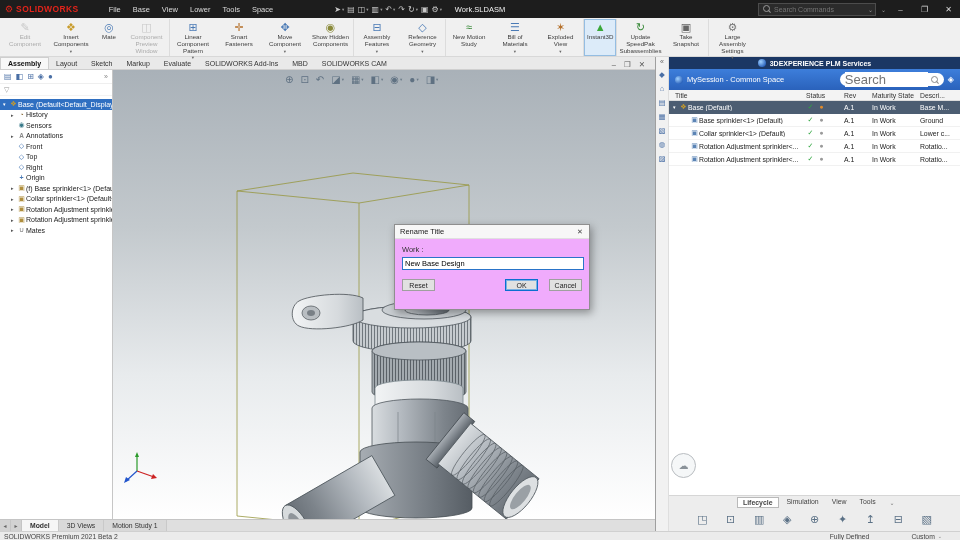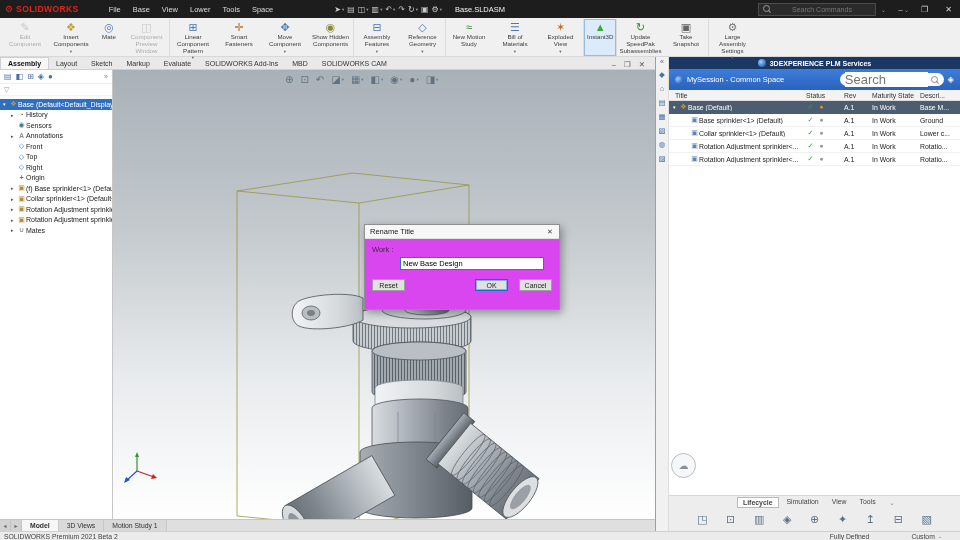--- a/index.html
+++ b/index.html
@@ -13,21 +13,21 @@
   .tb-gear { color:#e2231a; font-size:9px; }
   .tb-word { color:#e2231a; font-weight:bold; font-size:8.5px; letter-spacing:.4px; }
   .tb-menus { display:flex;margin-left:15px; }
   .tb-menu { padding:0 6px; cursor:default; }
   .tb-qat { display:flex; gap:3px; margin-left:55px; align-items:center; }
   .qi { color:#c8c8c8; font-size:8px; display:flex; align-items:center; gap:1px; }
   .qi .dd { display:none; font-size:4.5px; color:#9a9a9a; }
   .qi[data-dd] .dd { display:inline; }
   .tb-doc { position:absolute; left:50%; transform:translateX(-50%); color:#f2f2f2; }
   .tb-right { margin-left:auto; display:flex; align-items:center; gap:5px; padding-right:2px; }
-  .tb-search { display:flex; align-items:center; gap:21px; background:#2b2b2b; border:1px solid #4c4c4c; height:13px; width:118px; padding:0 4px; color:#9a9a9a; }
+  .tb-search { display:flex; align-items:center; gap:3px; background:#2b2b2b; border:1px solid #4c4c4c; height:13px; width:118px; padding:0 4px; color:#9a9a9a; }
   .tb-search input { flex:1; background:transparent; border:none; outline:none; color:#bdbdbd; font-size:7px; font-family:inherit; }
   .mag { position:relative; width:8px; height:8px; flex:none; }
   .mag::before { content:""; position:absolute; left:0; top:0; width:5px; height:5px; border:1px solid currentColor; border-radius:50%; }
   .mag::after { content:""; position:absolute; left:5px; top:6px; width:3px; height:1px; background:currentColor; transform:rotate(45deg); }
   .winbtn { width:19px; height:18px; display:flex; align-items:center; justify-content:center; color:#d8d8d8; font-size:8px; }
   .tb-chev { color:#9a9a9a; font-size:6px; }
 
   
   .ribbon { position:absolute; top:18px; left:0; width:960px; height:39px; background:#f0f0f0; border-bottom:1px solid #d8d8d8; display:flex; align-items:stretch; padding:1px 2px 0 2px; z-index:55; }
   .rb { min-width:30px; max-width:46px; padding:2px 3px 1px 3px; display:flex; flex-direction:column; align-items:center; text-align:center; font-size:6.2px; line-height:6.8px; color:#3c3c3c; }
@@ -69,26 +69,26 @@
   .tic[data-ic="assembly"]::before { content:"❖"; color:#c89b2a; }
   .tic[data-ic="history"]::before { content:"◔"; color:#8a6d3b; }
   .tic[data-ic="sensors"]::before { content:"◉"; color:#3a7a8a; }
   .tic[data-ic="annotations"]::before { content:"A"; color:#888; font-weight:bold; font-size:6.5px; }
   .tic[data-ic="plane"]::before { content:"◇"; color:#4a7ab5; }
   .tic[data-ic="origin"]::before { content:"+"; color:#4a7ab5; font-weight:bold; }
   .tic[data-ic="part"]::before { content:"▣"; color:#b08f3e; }
   .tic[data-ic="mates"]::before { content:"∪"; color:#777; }
 
   
-  .dialog { position:absolute; left:364px; top:224px; width:196px; height:86px; background:#d946ef; border:1px solid #8f8f8f; box-shadow:2px 3px 8px rgba(0,0,0,.35); z-index:100; font-size:7.5px; }
+  .dialog { position:absolute; left:394px; top:224px; width:196px; height:86px; background:#f0abfc; border:1px solid #8f8f8f; box-shadow:2px 3px 8px rgba(0,0,0,.35); z-index:100; font-size:7.5px; }
   .dlg-title { height:14px; display:flex; align-items:center; padding-left:5px; background:#f7f7f7; border-bottom:1px solid #e0e0e0; color:#222; }
   .dlg-close { margin-left:auto; width:18px; height:14px; display:flex; align-items:center; justify-content:center; color:#444; font-size:7px; }
   .dlg-body { padding:6px 7px 0 7px; }
   .dlg-label { margin-bottom:3px; color:#333; }
-  .dlg-input { width:144px; height:13px; border:1px solid #2a74c9; background:#fff; font-size:7.5px; padding:0 2px; outline:none; font-family:inherit;margin-left:28px; }
+  .dlg-input { width:182px; height:13px; border:1px solid #2a74c9; background:#fff; font-size:7.5px; padding:0 2px; outline:none; font-family:inherit; }
   .dlg-btns { display:flex; align-items:center; padding:9px 7px 0 7px; gap:11px; }
   .dbtn { width:33px; height:12px; background:#e1e1e1; border:1px solid #9f9f9f; display:flex; align-items:center; justify-content:center; font-size:7px; color:#222; }
   .dbtn.ok { margin-left:auto; border:1px solid #0b6fd0; box-shadow:inset 0 0 0 1px #7ab0e2; }
 
   
   .taskpane { position:absolute; top:57px; left:655px; width:305px; height:474px; background:#fff; border-left:1px solid #9f9f9f; display:flex; z-index:45; }
   .tp-strip { width:13px; background:#f1f1f1; border-right:1px solid #dedede; display:flex; flex-direction:column; align-items:center; padding-top:1px; gap:5px; color:#4a6fa5; font-size:7.5px; }
   .tp-strip .collapse { color:#666; font-size:7px; }
   .tp-main { flex:1; display:flex; flex-direction:column; position:relative; min-width:0; }
   .plm-header { height:12px; background:#1b3764; color:#fff; font-weight:bold; font-size:7px; display:flex; align-items:center; justify-content:center; gap:4px; }
@@ -177,21 +177,21 @@
         <span class="dd">▾</span>
       </span>
       <span class="qi">
         <span class="ic">▣</span>
       </span>
       <span class="qi" data-dd="true">
         <span class="ic">⚙</span>
         <span class="dd">▾</span>
       </span>
     </div>
-  <div class="tb-doc">Base.SLDASM</div>
+  <div class="tb-doc">Work.SLDASM</div>
   <div class="tb-right">
     <div class="tb-search">
       <span class="mag"></span>
       <input placeholder="Search Commands" style="">
       <span class="tb-chev">⌄</span>
     </div>
     <span class="tb-chev">⌄</span>
     <span class="winbtn">–</span>
     <span class="winbtn">❐</span>
     <span class="winbtn">✕</span>

